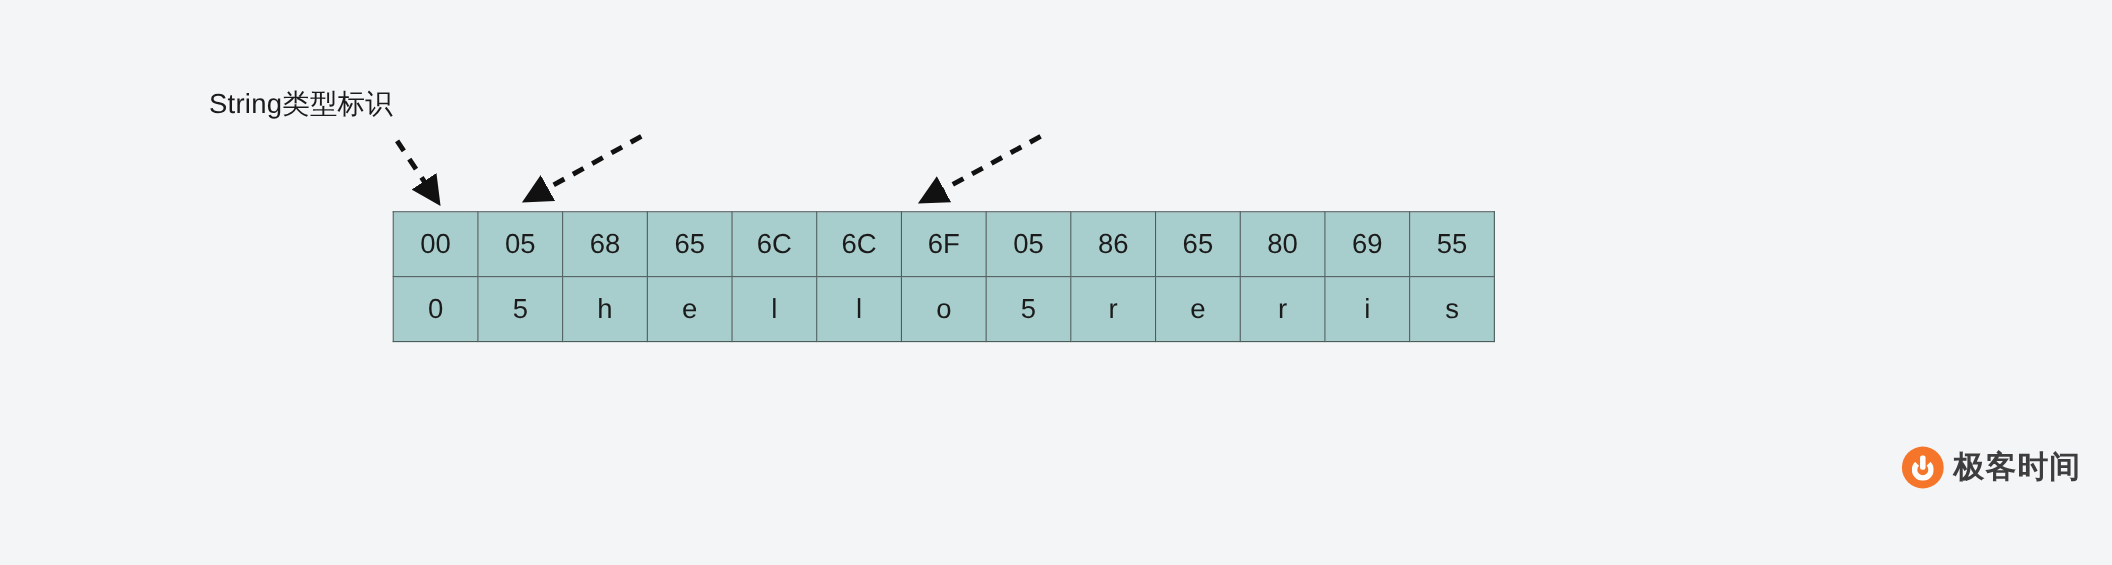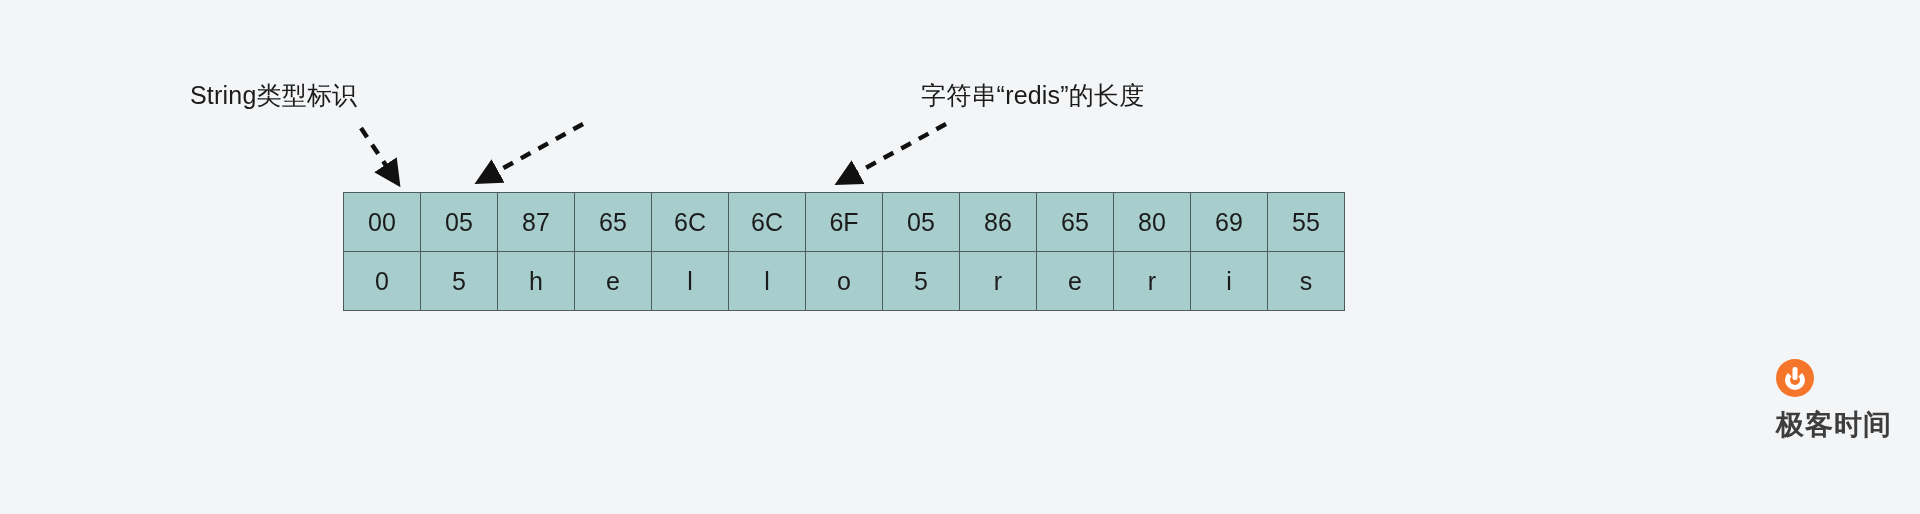--- a/index.html
+++ b/index.html
@@ -38,21 +38,21 @@
   #arrows {
     position: absolute;
     left: 0; top: 0;
     width: 1920px; height: 514px;
     pointer-events: none;
   }
 
   
   #byte-table {
     position: absolute;
-    left: 343px;
+    left: 357px;
     top: 192px;
     border-collapse: collapse;
     table-layout: fixed;
     padding-left: 44px;
   }
   #byte-table td {
     width: 74px;
     height: 56px;
     background: #a8cdcd;
     border: 1px solid #4d5b5b;
@@ -67,21 +67,20 @@
     font-size: 25px;
   }
 
   
   #watermark {
     position: absolute;
     right: 28px;
     bottom: 16px;
     display: flex;
     gap: 9px;
-    flex-direction: column;
   }
   #watermark .wm-logo {
     width: 38px;
     height: 38px;
     border-radius: 50%;
     background: #f5762b;
     position: relative;
     flex: none;
   }
   #watermark .wm-logo::before {
@@ -115,42 +114,41 @@
     letter-spacing: 1px;
     font-family: "Liberation Sans", "DejaVu Sans", sans-serif;
   }
 </style>
 </head>
 <body>
 
 <div id="stage">
 
   <div class="annot" id="annot-0">String类型标识</div>
-  <div class="annot" id="annot-2">字符串“redis”的长度</div>
 
   <svg id="arrows" viewBox="0 0 1920 514" width="1920" height="514">
     <defs>
       <marker id="arrowhead" markerWidth="6" markerHeight="6" refX="4.6" refY="3" orient="auto" markerUnits="strokeWidth">
         <path d="M0,0 L6,3 L0,6 z" fill="#111111"></path>
       </marker>
     </defs>
 
     <path d="M 361,128 L 397,182" stroke="#111111" stroke-width="4.5" stroke-dasharray="11,9" fill="none" marker-end="url(#arrowhead)"></path>
 
     <path d="M 583,124 L 480,181" stroke="#111111" stroke-width="4.5" stroke-dasharray="11,9" fill="none" marker-end="url(#arrowhead)"></path>
 
     <path d="M 946,124 L 840,182" stroke="#111111" stroke-width="4.5" stroke-dasharray="11,9" fill="none" marker-end="url(#arrowhead)"></path>
   </svg>
 
   <table id="byte-table">
     <tbody>
       <tr class="hex-row">
         <td>00</td>
         <td>05</td>
-        <td>87</td>
+        <td>68</td>
         <td>65</td>
         <td>6C</td>
         <td>6C</td>
         <td>6F</td>
         <td>05</td>
         <td>86</td>
         <td>65</td>
         <td>80</td>
         <td>69</td>
         <td>55</td>

